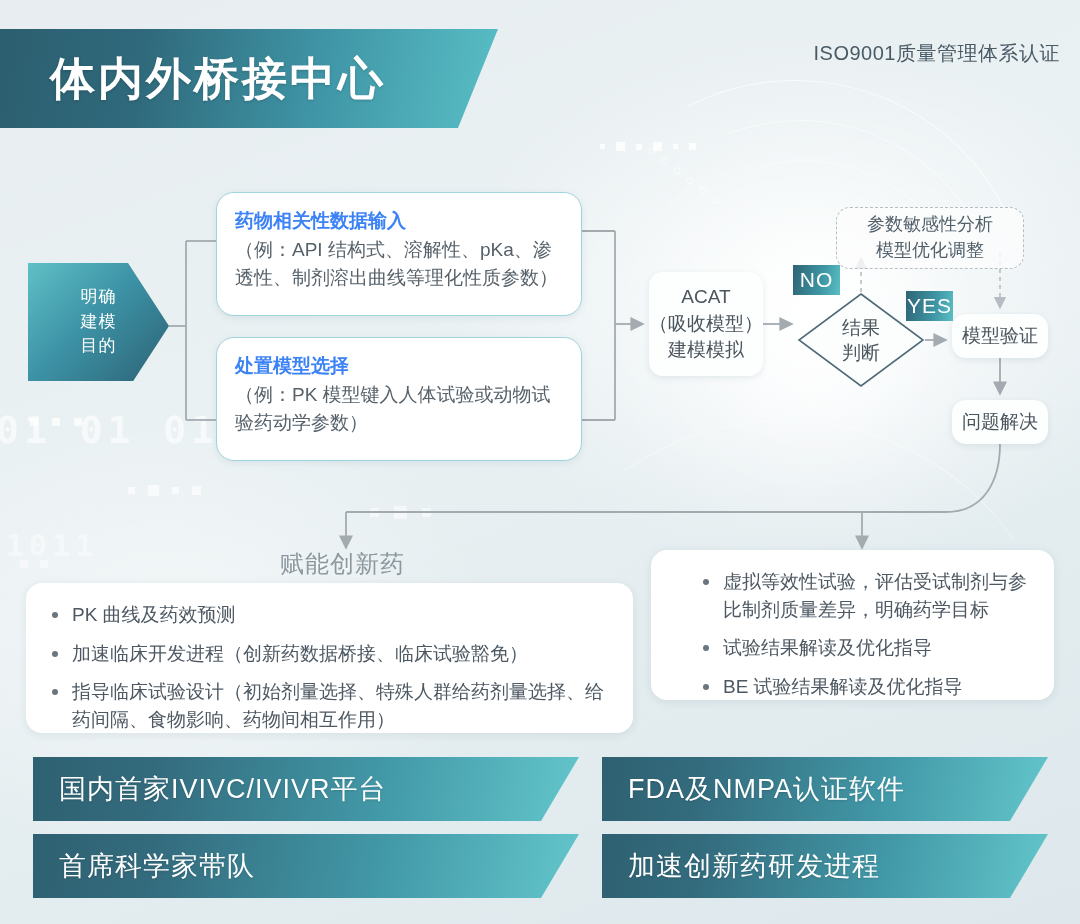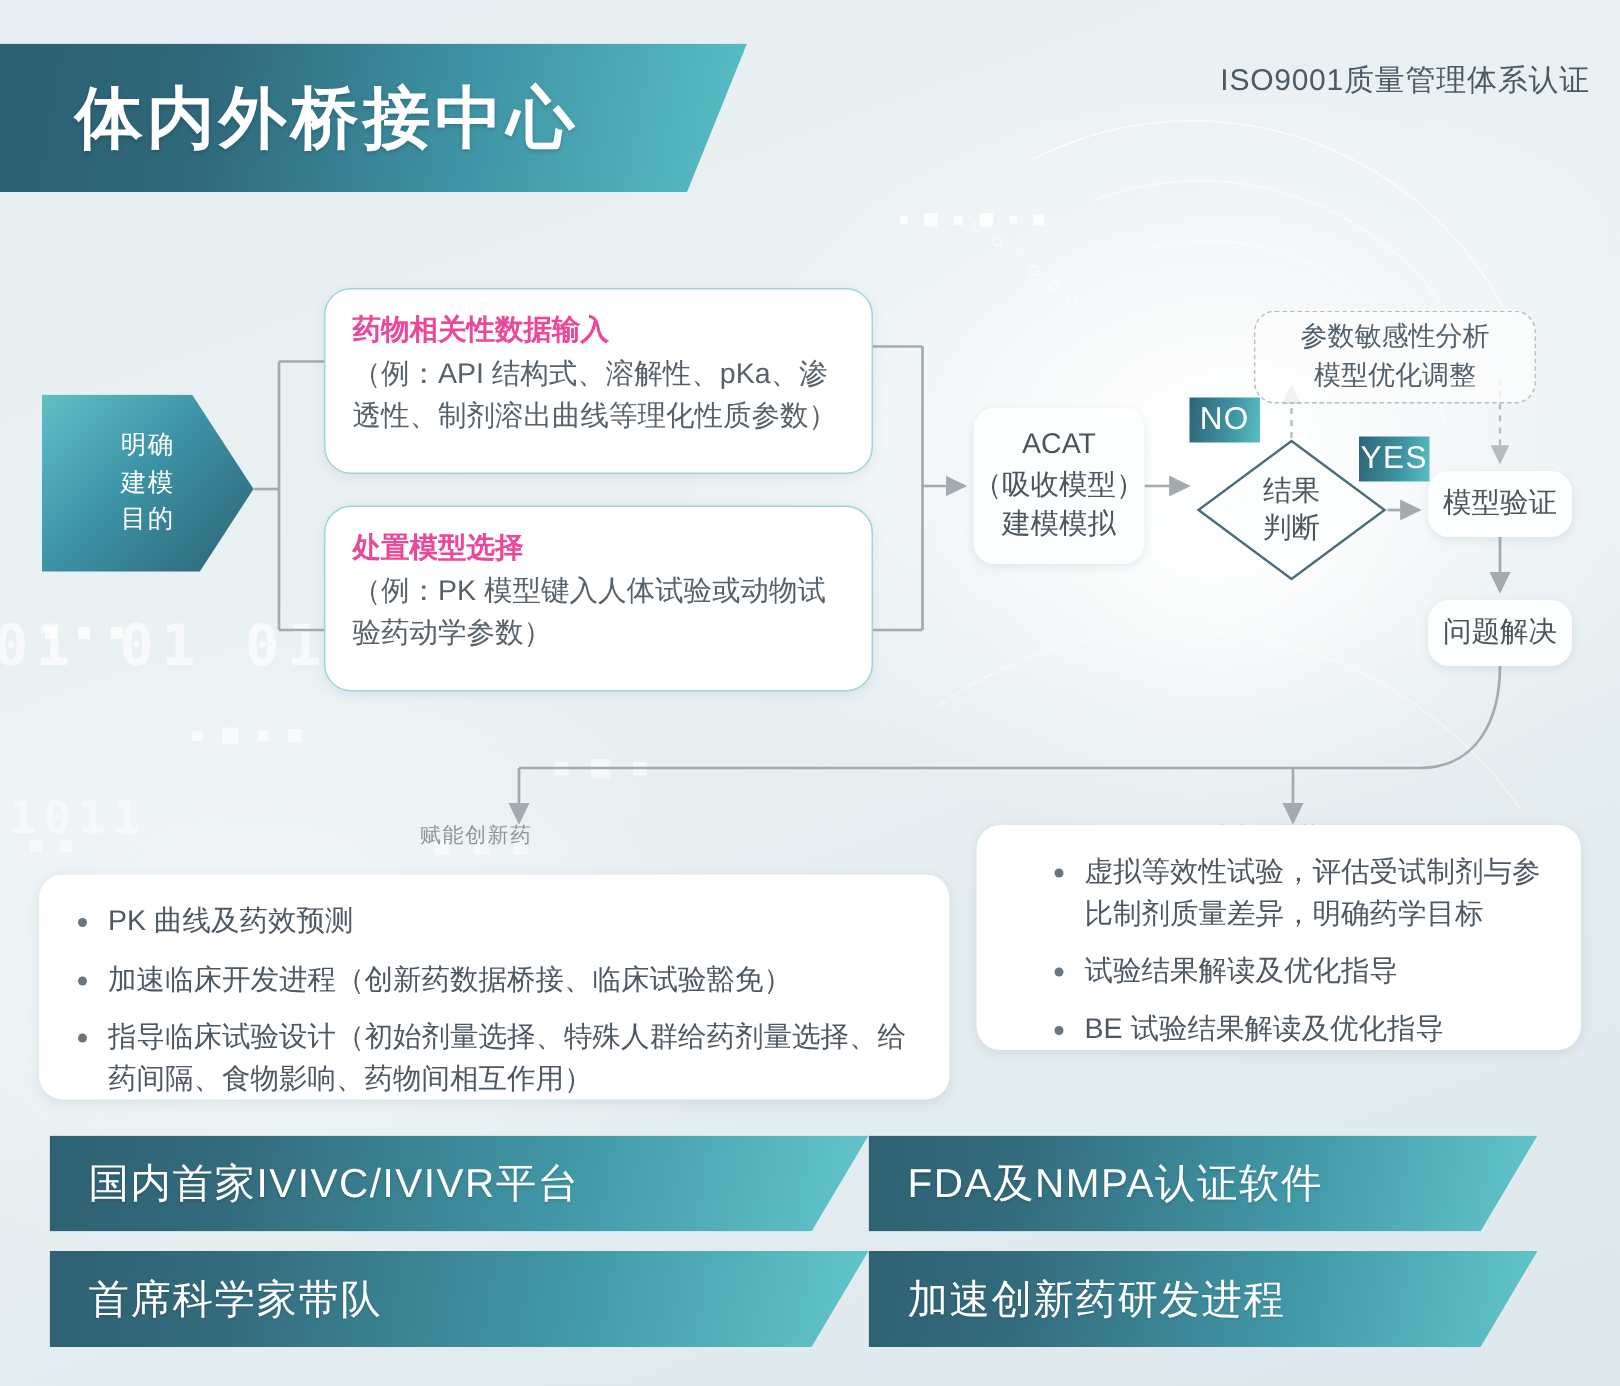--- a/index.html
+++ b/index.html
@@ -88,21 +88,21 @@
 
   
   .flowbox {
     position: absolute;
     background: #ffffff;
     border: 1.6px solid #9fd4dc;
     border-radius: 18px;
     box-shadow: 0 2px 7px rgba(90,130,145,0.13);
     padding: 14px 18px;
   }
-  .fb-title { font-size: 19px; color: #ec4899; font-weight: bold; line-height: 1.5; }
+  .fb-title { font-size: 19px; color: #3b82f6; font-weight: bold; line-height: 1.5; }
   .fb-body  { font-size: 19px; color: #56616a; line-height: 1.52; }
 
   #box-input  { left: 216px; top: 192px;  width: 366px; height: 124px; }
   #box-model  { left: 216px; top: 337px;  width: 366px; height: 124px; }
 
   .plainbox {
     position: absolute;
     background: #fdfefe;
     border-radius: 14px;
     box-shadow: 0 2px 6px rgba(90,130,145,0.14);
@@ -151,21 +151,21 @@
   }
   #badge-no  { left: 793px; top: 265px; width: 47px; height: 30px; }
   #badge-yes { left: 906px; top: 291px; width: 47px; height: 30px; }
 
   
   .lines { position: absolute; inset: 0; pointer-events: none; }
 
   
   .branch-label {
     position: absolute;
-    font-size: 14px; color: #8c979e; letter-spacing: 1px; white-space: nowrap;
+    font-size: 24px; color: #8c979e; letter-spacing: 1px; white-space: nowrap;
   }
   #label-innov  { left: 280px; top: 548px; }
   #label-generic{ left: 806px; top: 548px; }
 
   
   .panel {
     position: absolute;
     background: #ffffff;
     border-radius: 16px;
     box-shadow: 0 2px 8px rgba(100,130,145,0.14);
@@ -196,21 +196,21 @@
   .banner-row { position: absolute; left: 0; width: 1080px; height: 64px; }
   #banner-row-1 { top: 757px; }
   #banner-row-2 { top: 834px; }
   .banner-seg {
     position: absolute;
     height: 64px;
     background: linear-gradient(100deg, #2e6172 0%, #336b7d 22%, #4299a8 64%, #63c6cb 100%);
     display: flex; align-items: center;
   }
   .banner-seg.seg-a { left: 33px;  width: 546px;  clip-path: polygon(0 0, 546px 0, 508px 64px, 0 64px); }
-  .banner-seg.seg-b { left: 579px; width: 446px;  clip-path: polygon(0 0, 446px 0, 408px 64px, 0 64px); }
+  .banner-seg.seg-b { left: 602px; width: 446px;  clip-path: polygon(0 0, 446px 0, 408px 64px, 0 64px); }
   .banner-seg span {
     margin-left: 26px;
     color: #ffffff;
     font-size: 27px;
     font-weight: 500;
     letter-spacing: 1px;
     white-space: nowrap;
     text-shadow: 0 1px 2px rgba(0,0,0,0.14);
   }
 </style>

